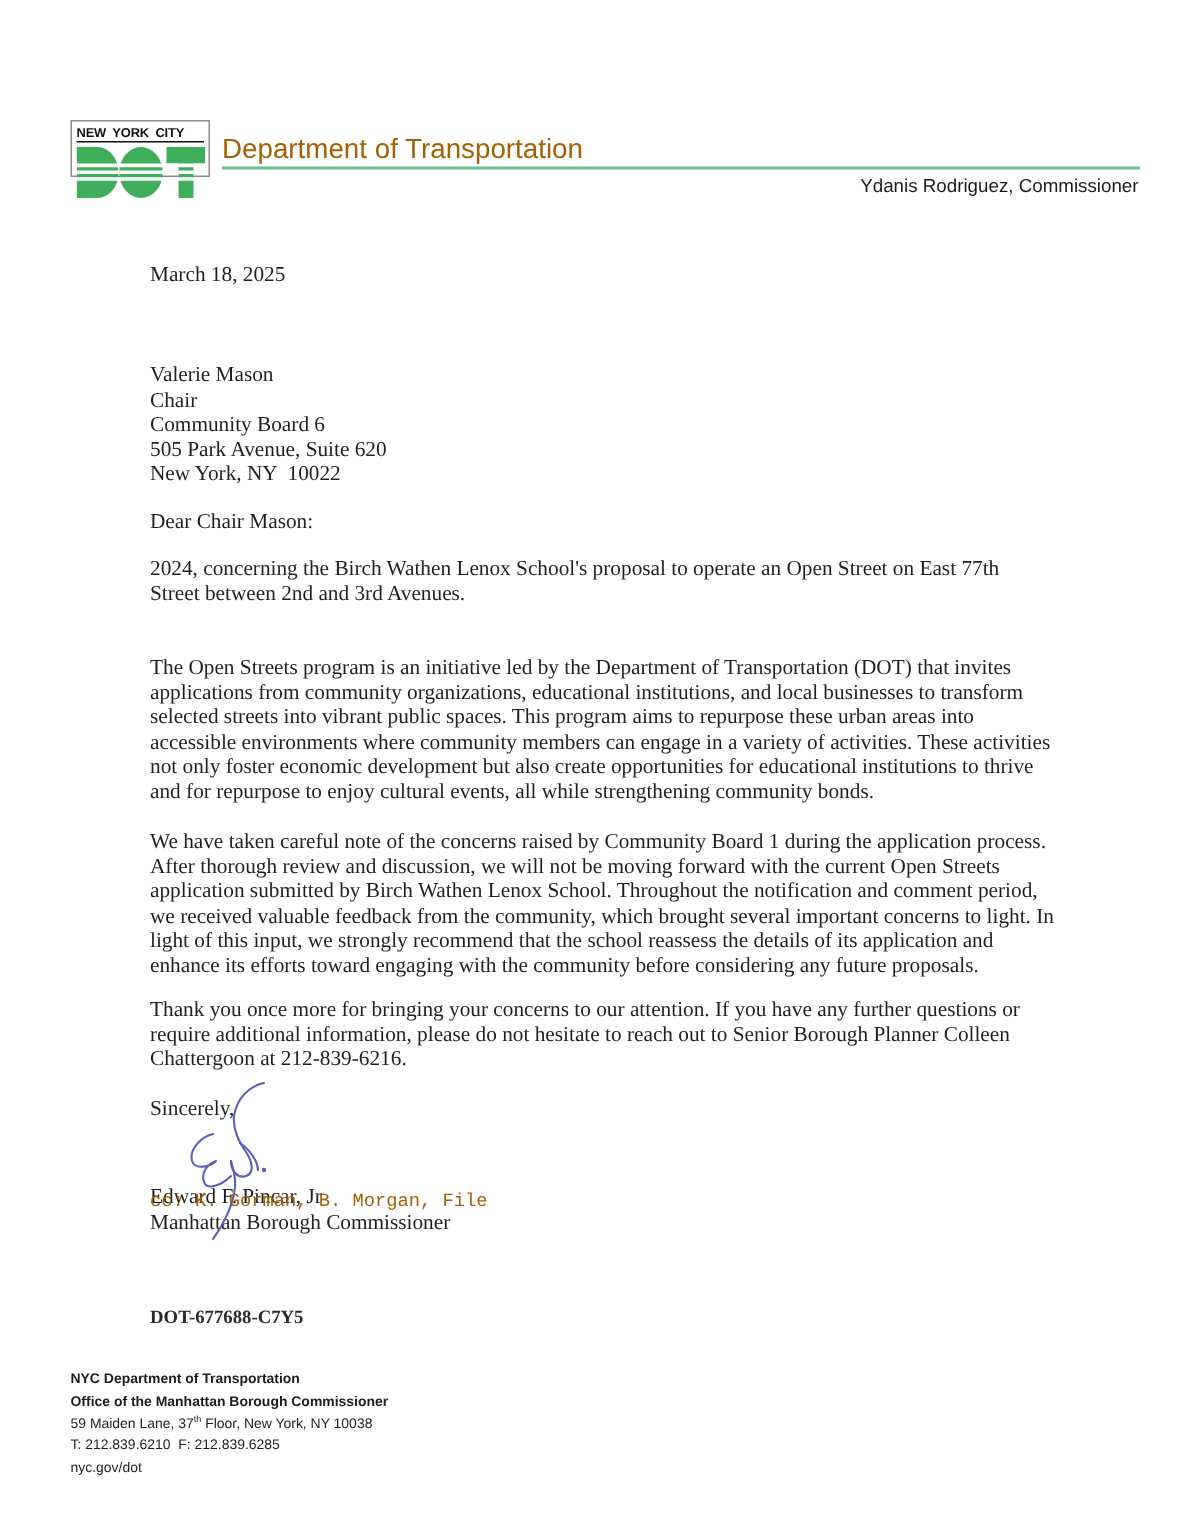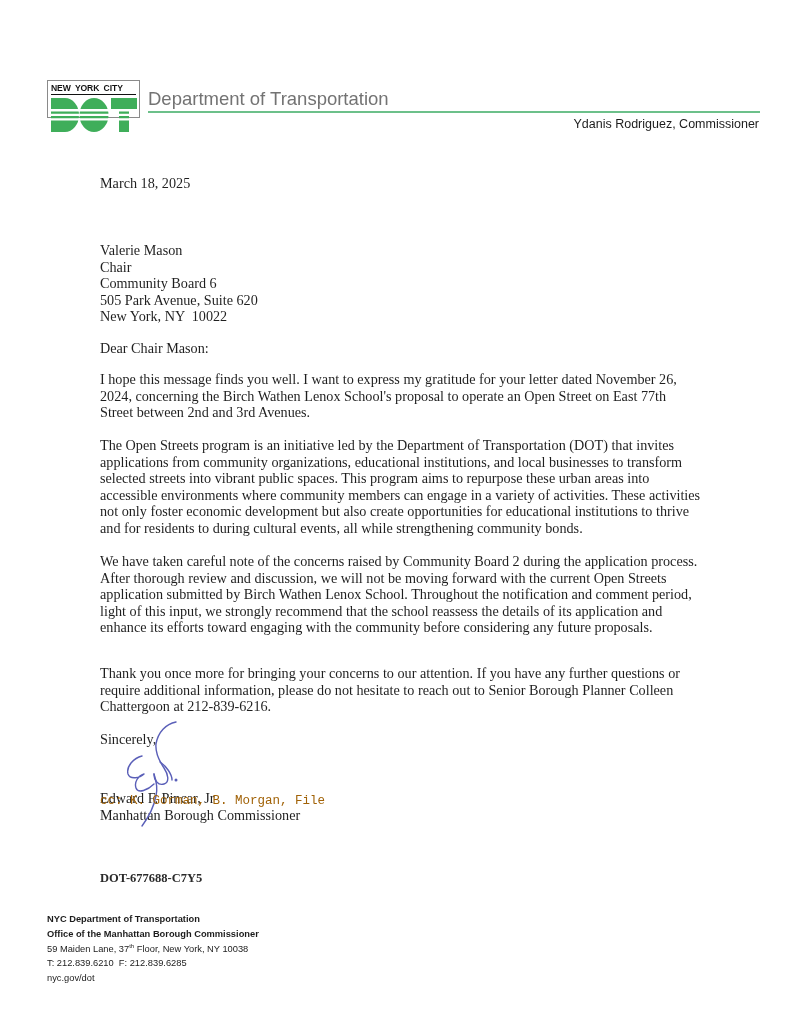--- a/index.html
+++ b/index.html
@@ -37,21 +37,21 @@
       border-bottom: 1.5px solid #111;
       word-spacing: 2px;
     }
     .logo-mark {
       position: absolute; left: 3px; top: 17px;
     }
     .dept-name {
       left: 148px; top: 88px;
       font-family: "Liberation Sans", sans-serif;
       font-size: 18.5px;
-      color: #737373;
+      color: #a16207;
       white-space: nowrap;
       text-align: center;
     }
     .rule {
       left: 148px; top: 111px;
       width: 612px; height: 2px;
       background: #6cc08a;
     }
     .commissioner {
       right: 32px; top: 117px;
@@ -154,38 +154,38 @@
   <div>Valerie Mason</div>
   <div>Chair</div>
   <div>Community Board 6</div>
   <div>505 Park Avenue, Suite 620</div>
   <div style="white-space:pre;">New York, NY  10022</div>
 </div>
 
 <div class="abs serif salutation">Dear Chair Mason:</div>
 
 <div class="abs serif para p1">
-  <span class="ln">I hope this message finds you well. I want to express my gratitude for your letter dated November 26,</span>
   <span class="ln">2024, concerning the Birch Wathen Lenox School's proposal to operate an Open Street on East 77th</span>
   <span class="ln">Street between 2nd and 3rd Avenues.</span>
 </div>
 
 <div class="abs serif para p2">
   <span class="ln">The Open Streets program is an initiative led by the Department of Transportation (DOT) that invites</span>
   <span class="ln">applications from community organizations, educational institutions, and local businesses to transform</span>
   <span class="ln">selected streets into vibrant public spaces. This program aims to repurpose these urban areas into</span>
   <span class="ln">accessible environments where community members can engage in a variety of activities. These activities</span>
   <span class="ln">not only foster economic development but also create opportunities for educational institutions to thrive</span>
-  <span class="ln">and for residents to during cultural events, all while strengthening community bonds.</span>
+  <span class="ln">and for repurpose to enjoy cultural events, all while strengthening community bonds.</span>
 </div>
 
 <div class="abs serif para p3">
-  <span class="ln">We have taken careful note of the concerns raised by Community Board 2 during the application process.</span>
+  <span class="ln">We have taken careful note of the concerns raised by Community Board 1 during the application process.</span>
   <span class="ln">After thorough review and discussion, we will not be moving forward with the current Open Streets</span>
   <span class="ln">application submitted by Birch Wathen Lenox School. Throughout the notification and comment period,</span>
+  <span class="ln">we received valuable feedback from the community, which brought several important concerns to light. In</span>
   <span class="ln">light of this input, we strongly recommend that the school reassess the details of its application and</span>
   <span class="ln">enhance its efforts toward engaging with the community before considering any future proposals.</span>
 </div>
 
 <div class="abs serif para p4">
   <span class="ln">Thank you once more for bringing your concerns to our attention. If you have any further questions or</span>
   <span class="ln">require additional information, please do not hesitate to reach out to Senior Borough Planner Colleen</span>
   <span class="ln">Chattergoon at 212-839-6216.</span>
 </div>
 

